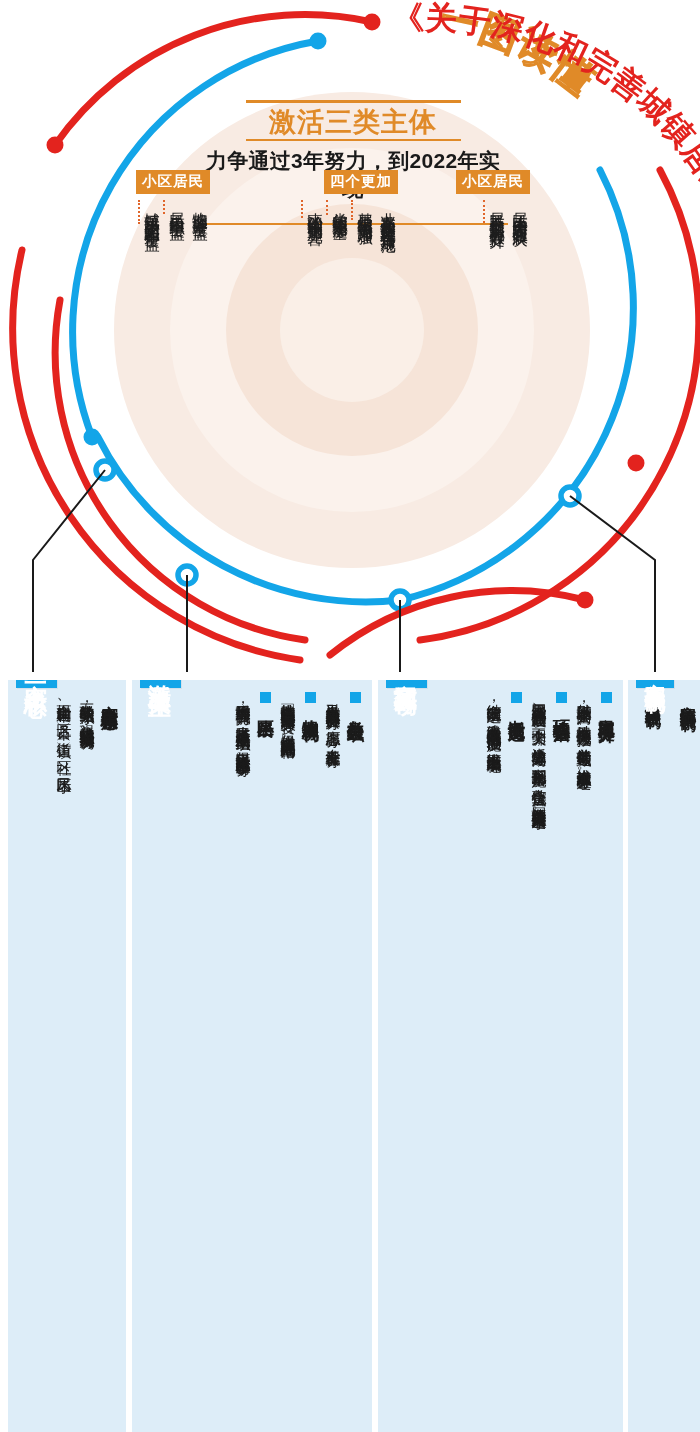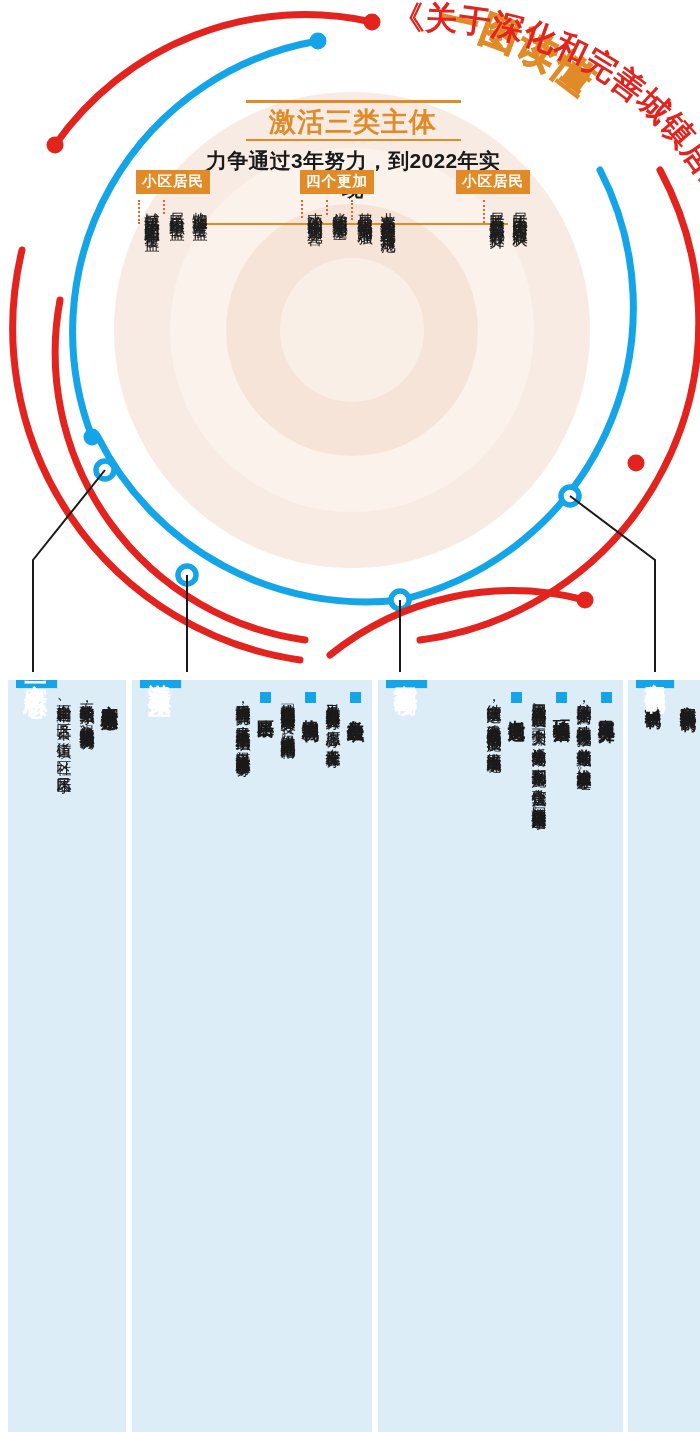--- a/index.html
+++ b/index.html
@@ -82,21 +82,21 @@
     font-weight: 500;
     border-left: 2px dotted #E0662B;
     padding-left: 3px;
     margin-left: 1px;
     max-height: 360px;
     font-family: "Liberation Sans", "DejaVu Sans", sans-serif;
   }
   .vcol:first-child { border-left: none; }
 
   #g1 { left: 18px; }
-  #g2 { left: 182px; }
+  #g2 { left: 182px; text-align: right; }
   #g3 { left: 338px; }
 
   
   .panels { position: absolute; left:0; top: 650px; width: 700px; height: 782px; }
   .panel {
     position: absolute;
     top: 30px;
     background: #DDEDF8;
     height: 752px;
     overflow: hidden;

